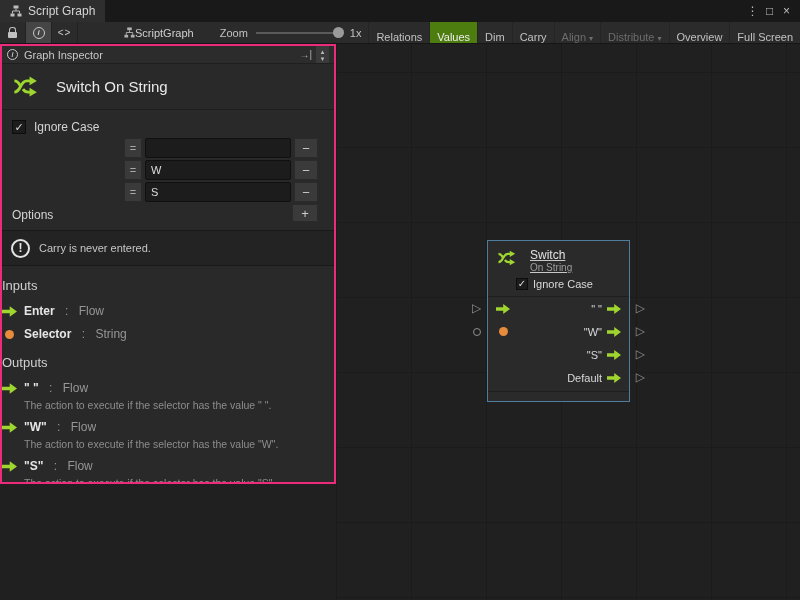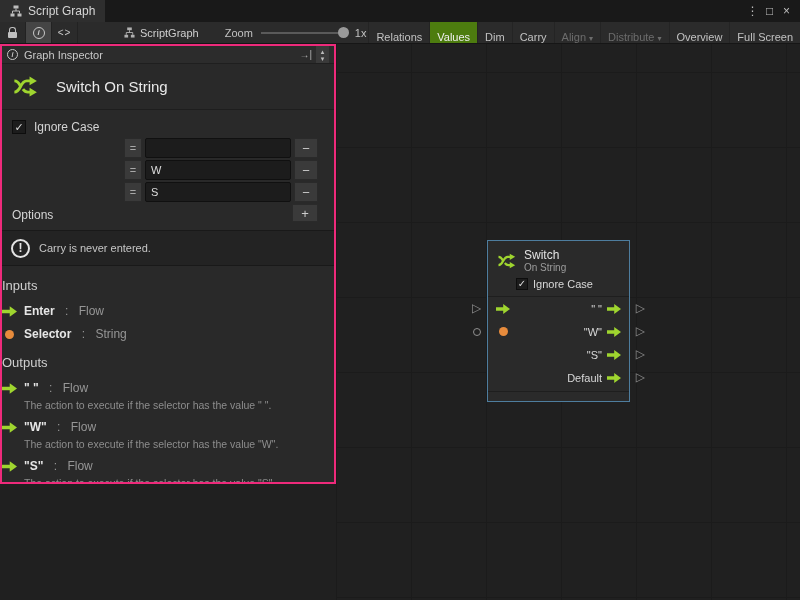--- a/index.html
+++ b/index.html
@@ -23,21 +23,21 @@
   .icon-btn { width:26px; display:flex; align-items:center; justify-content:center;
               border-right:1px solid #222; }
   .icon-btn.pressed { background:#454545; }
   .lock-body { width:9px; height:6px; background:#c0c0c0; border-radius:1px; position:relative; margin-top:4px;}
   .lock-body::before { content:""; position:absolute; left:1px; top:-5px; width:5px; height:5px;
       border:1.5px solid #c0c0c0; border-bottom:none; border-radius:3px 3px 0 0; }
   .info-circle { width:12px; height:12px; border-radius:50%; border:1px solid #c8c8c8;
       color:#c8c8c8; font-size:8px; font-weight:bold; display:flex; align-items:center; justify-content:center; font-style:italic;}
   .info-circle.small { width:11px; height:11px; font-size:7px; }
   .code-glyph { font-size:10px; letter-spacing:1px; color:#c8c8c8; }
-  .crumb { display:flex; align-items:center; gap:5px; margin-left:46px; color:#cfcfcf; }
+  .crumb { display:flex; align-items:center; margin-left:46px; color:#cfcfcf; }
   .zoom-label { display:flex; align-items:center; margin-left:26px; color:#c2c2c2; }
   .zoom-slider { position:relative; width:88px; margin-left:8px; }
   .zoom-track { position:absolute; left:0; right:0; top:10px; height:2px; background:#5a5a5a; }
   .zoom-handle { position:absolute; right:0; top:5px; width:11px; height:11px; border-radius:50%; background:#9a9a9a; }
   .zoom-value { display:flex; align-items:center; margin-left:6px; }
   .tool-group { margin-left:auto; display:flex; align-items:stretch; }
   .tool-btn { display:flex; align-items:flex-end; gap:3px; padding:0 7px; border-left:1px solid #242424; white-space:nowrap; }
   .tool-btn.active { background:#4d7c0f; color:#efefef; }
   .tool-btn.disabled { color:#6c6c6c; }
   .dd { font-size:8px; }
@@ -97,21 +97,21 @@
   .graph { position:absolute; left:336px; top:0; right:0; bottom:0;
       background-color:#202020;
       background-image: linear-gradient(#1b1b1b 1px, transparent 1px),
                         linear-gradient(90deg, #1b1b1b 1px, transparent 1px);
       background-size:75px 75px; background-position:0 28px; }
 
   
   .node { position:absolute; left:151px; top:196px; width:143px; background:#2a2a2a;
       border:1px solid #4e7d9e; }
   .node-header { padding:7px 8px 5px; }
-  .nh-top { display:flex; align-items:center; gap:8px; }
+  .nh-top { display:flex; align-items:flex-start; gap:14px;text-decoration:underline; }
   .nh-t1 { font-size:12px; color:#e2e2e2; }
   .nh-t2 { font-size:10px; color:#9c9c9c; }
   .nh-check { display:flex; align-items:center; gap:5px; margin:5px 0 1px 20px;
       font-size:11px; color:#d8d8d8; }
   .node-body { border-top:1px solid #1e1e1e; }
   .n-row { position:relative; height:23px; display:flex; align-items:center; padding:0 8px; }
   .right-group { margin-left:auto; display:flex; align-items:center; gap:5px; font-size:11px; color:#d8d8d8; }
   .port-out { position:absolute; color:#8f8f8f; font-size:12px; top:4px; }
   .port-out.r { right:-16px; }
   .port-out.l { left:-16px; }

